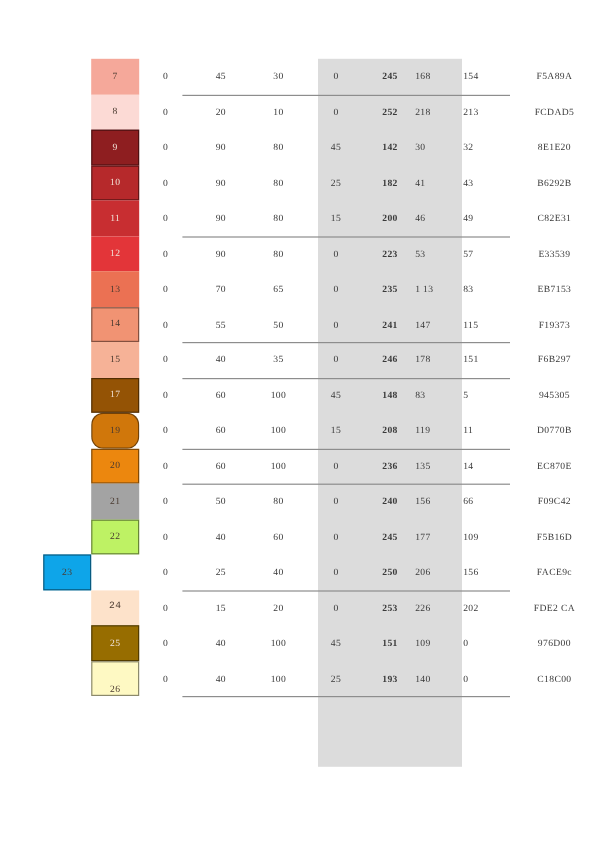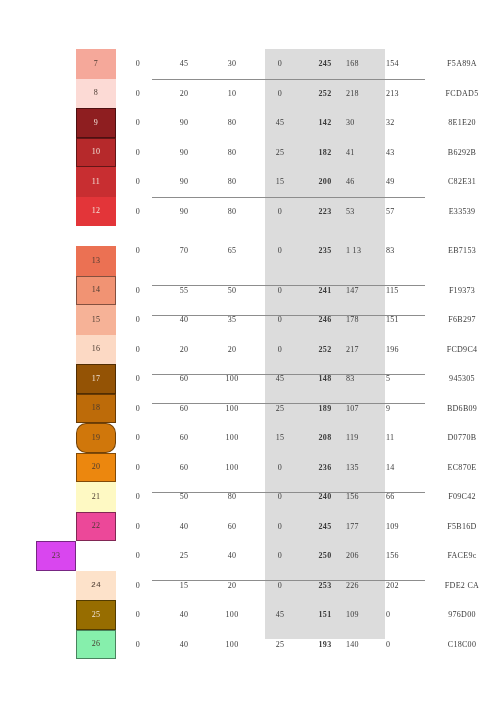--- a/index.html
+++ b/index.html
@@ -173,21 +173,21 @@
           <td class="c-col">90</td>
           <td class="m-col">80</td>
           <td class="y-col">0</td>
           <td class="r-col">223</td>
           <td class="g-col">53</td>
           <td class="b-col">57</td>
           <td class="hex-col">E33539</td>
         </tr>
         <tr>
           <td class="swatch-cell">
-            <div class="swatch" style="background: rgb(235, 113, 83); margin-top: 20px;">
+            <div class="swatch" style="background: rgb(235, 113, 83);">
               <span class="idx">13</span>
             </div>
           </td>
           <td class="k-col">0</td>
           <td class="c-col">70</td>
           <td class="m-col">65</td>
           <td class="y-col">0</td>
           <td class="r-col">235</td>
           <td class="g-col">1 13</td>
           <td class="b-col">83</td>
@@ -215,68 +215,38 @@
             </div>
           </td>
           <td class="k-col">0</td>
           <td class="c-col">40</td>
           <td class="m-col">35</td>
           <td class="y-col">0</td>
           <td class="r-col">246</td>
           <td class="g-col">178</td>
           <td class="b-col">151</td>
           <td class="hex-col">F6B297</td>
-        </tr>
-        <tr>
-          <td class="swatch-cell">
-            <div class="swatch" style="background: rgb(252, 217, 196);">
-              <span class="idx">16</span>
-            </div>
-          </td>
-          <td class="k-col">0</td>
-          <td class="c-col">20</td>
-          <td class="m-col">20</td>
-          <td class="y-col">0</td>
-          <td class="r-col">252</td>
-          <td class="g-col">217</td>
-          <td class="b-col">196</td>
-          <td class="hex-col">FCD9C4</td>
         </tr>
         <tr>
           <td class="swatch-cell">
             <div class="swatch bordered dark" style="background: rgb(148, 83, 5);">
               <span class="idx">17</span>
             </div>
           </td>
           <td class="k-col">0</td>
           <td class="c-col">60</td>
           <td class="m-col">100</td>
           <td class="y-col">45</td>
           <td class="r-col">148</td>
           <td class="g-col">83</td>
           <td class="b-col">5</td>
           <td class="hex-col">945305</td>
         </tr>
         <tr>
           <td class="swatch-cell">
-            <div class="swatch bordered" style="background: rgb(189, 107, 9);">
-              <span class="idx">18</span>
-            </div>
-          </td>
-          <td class="k-col">0</td>
-          <td class="c-col">60</td>
-          <td class="m-col">100</td>
-          <td class="y-col">25</td>
-          <td class="r-col">189</td>
-          <td class="g-col">107</td>
-          <td class="b-col">9</td>
-          <td class="hex-col">BD6B09</td>
-        </tr>
-        <tr>
-          <td class="swatch-cell">
             <div class="swatch bordered" style="background: rgb(208, 119, 11); border-radius: 10px;">
               <span class="idx">19</span>
             </div>
           </td>
           <td class="k-col">0</td>
           <td class="c-col">60</td>
           <td class="m-col">100</td>
           <td class="y-col">15</td>
           <td class="r-col">208</td>
           <td class="g-col">119</td>
@@ -293,51 +263,51 @@
           <td class="c-col">60</td>
           <td class="m-col">100</td>
           <td class="y-col">0</td>
           <td class="r-col">236</td>
           <td class="g-col">135</td>
           <td class="b-col">14</td>
           <td class="hex-col">EC870E</td>
         </tr>
         <tr>
           <td class="swatch-cell">
-            <div class="swatch" style="background: #fef9c3;">
+            <div class="swatch" style="background: #a3a3a3;">
               <span class="idx">21</span>
             </div>
           </td>
           <td class="k-col">0</td>
           <td class="c-col">50</td>
           <td class="m-col">80</td>
           <td class="y-col">0</td>
           <td class="r-col">240</td>
           <td class="g-col">156</td>
           <td class="b-col">66</td>
           <td class="hex-col">F09C42</td>
         </tr>
         <tr>
           <td class="swatch-cell">
-            <div class="swatch bordered" style="background: #ec4899; font-family: Liberation Serif, serif;">
+            <div class="swatch bordered" style="background: #bef264; font-family: Liberation Serif, serif;">
               <span class="idx">22</span>
             </div>
           </td>
           <td class="k-col">0</td>
           <td class="c-col">40</td>
           <td class="m-col">60</td>
           <td class="y-col">0</td>
           <td class="r-col">245</td>
           <td class="g-col">177</td>
           <td class="b-col">109</td>
           <td class="hex-col">F5B16D</td>
         </tr>
         <tr>
           <td class="swatch-cell">
-            <div class="swatch bordered" style="background: #d946ef; margin-left: 36px;">
+            <div class="swatch bordered" style="background: #0ea5e9; margin-left: 36px;">
               <span class="idx">23</span>
             </div>
           </td>
           <td class="k-col">0</td>
           <td class="c-col">25</td>
           <td class="m-col">40</td>
           <td class="y-col">0</td>
           <td class="r-col">250</td>
           <td class="g-col">206</td>
           <td class="b-col">156</td>
@@ -368,21 +338,21 @@
           <td class="c-col">40</td>
           <td class="m-col">100</td>
           <td class="y-col">45</td>
           <td class="r-col">151</td>
           <td class="g-col">109</td>
           <td class="b-col">0</td>
           <td class="hex-col">976D00</td>
         </tr>
         <tr>
           <td class="swatch-cell">
-            <div class="swatch bordered" style="background: #86efac;">
+            <div class="swatch bordered" style="background: #fef9c3; align-items: flex-end;">
               <span class="idx">26</span>
             </div>
           </td>
           <td class="k-col">0</td>
           <td class="c-col">40</td>
           <td class="m-col">100</td>
           <td class="y-col">25</td>
           <td class="r-col">193</td>
           <td class="g-col">140</td>
           <td class="b-col">0</td>

